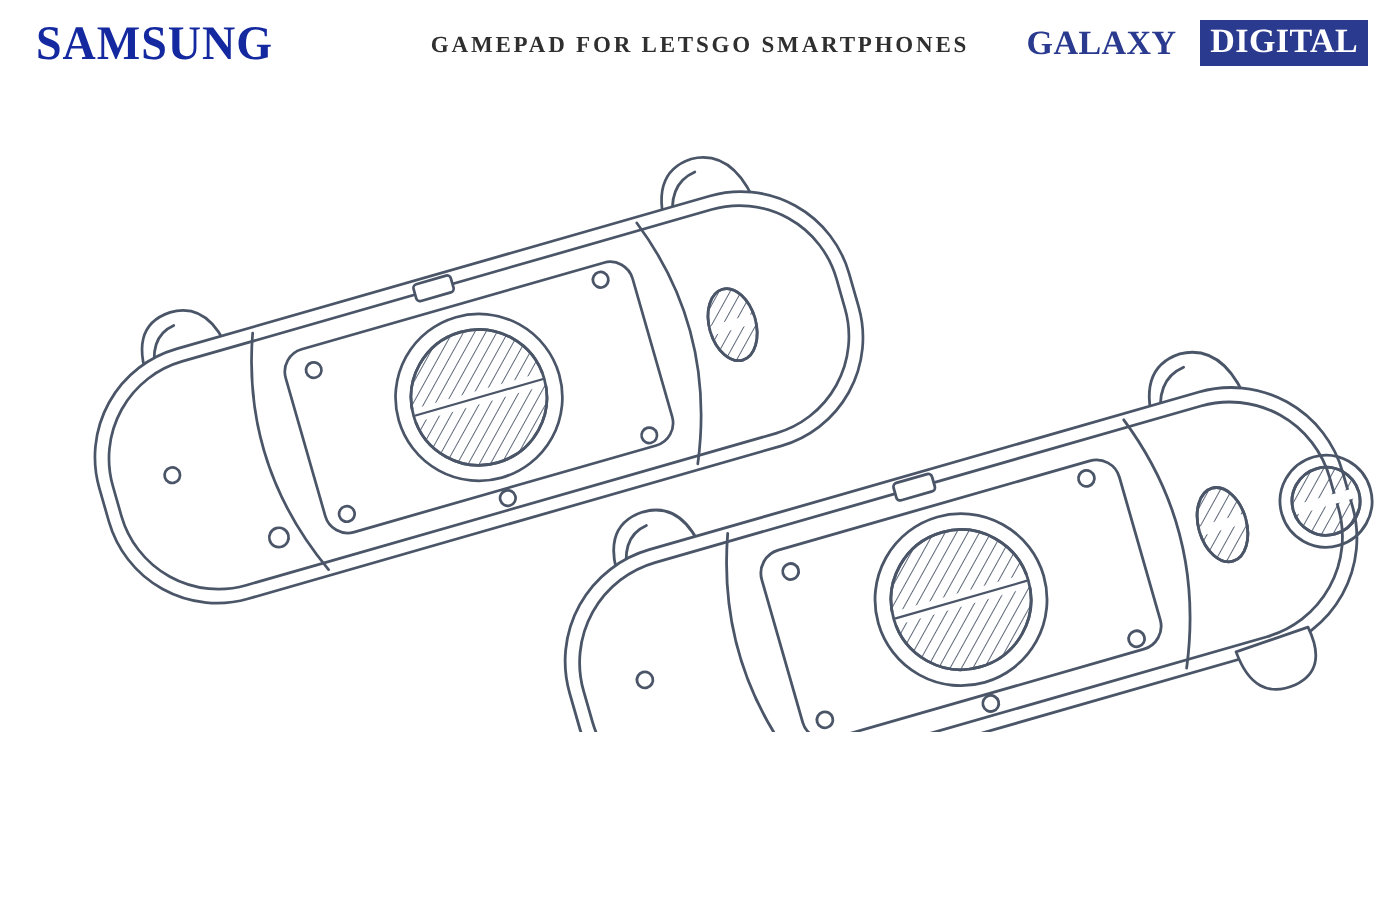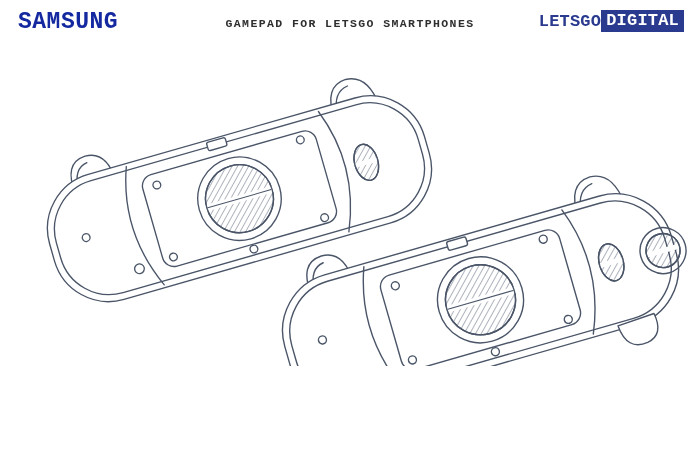--- a/index.html
+++ b/index.html
@@ -1,19 +1,19 @@
 <!DOCTYPE html>
 <html><head>
 <meta charset="utf-8">
 <style>
   html,body { margin:0; padding:0; background:#fff; }
   .page {
     position:relative; width:700px; height:366px;
     background:var(--background,#ffffff);
-    font-family:Liberation Mono, monospace;
+    font-family:Liberation Serif, serif;
     overflow:hidden;
     border-radius:25px;
   }
   .masthead { position:absolute; top:0; left:0; right:0; height:48px; }
   .samsung-logo {
     position:absolute; left:18px; top:9px;
     font-size:23px; font-weight:bold; letter-spacing:0.5px;
     color:var(--samsung-blue,#1428a0);
     transform:scaleY(1.05);
   }
@@ -23,21 +23,21 @@
     color:var(--title-text,#2f2f2f); white-space:nowrap;
   }
   .letsgo-logo {
     position:absolute; right:16px; top:10px;
     display:flex; align-items:center;
     font-weight:bold; font-size:17px; letter-spacing:0.2px;
   }
   .letsgo-text { color:var(--letsgo-navy,#2a3a8f); }
   .digital-badge {
     background:var(--letsgo-navy,#2a3a8f); color:#ffffff;
-    padding:1px 5px 2px 5px; margin-left:0;
+    padding:1px 5px 2px 5px; margin-left:12px;
   }
   svg.drawing { position:absolute; left:0; top:0; color:var(--line,#4a5568); }
 </style>
 </head>
 <body style="--samsung-blue: #1428a0; --letsgo-navy: #2a3a8f; --line: #4a5568; --title-text: #2f2f2f; --background: #ffffff;">
 
 <div class="page">
 
   <svg class="drawing" width="700" height="462" viewBox="0 0 700 462" aria-hidden="true">
     <defs>
@@ -103,18 +103,18 @@
       <use href="#gamepad-front-extras"></use>
     </g>
   </svg>
 
   <header class="masthead">
     <div class="samsung-logo">SAMSUNG</div>
 
     <div class="page-title">GAMEPAD FOR LETSGO SMARTPHONES</div>
 
     <div class="letsgo-logo">
-      <span class="letsgo-text">LETSGO</span>
+      <span class="letsgo-text">GALAXY</span>
       <span class="digital-badge">DIGITAL</span>
     </div>
   </header>
 
 </div>
 
 </body></html>

